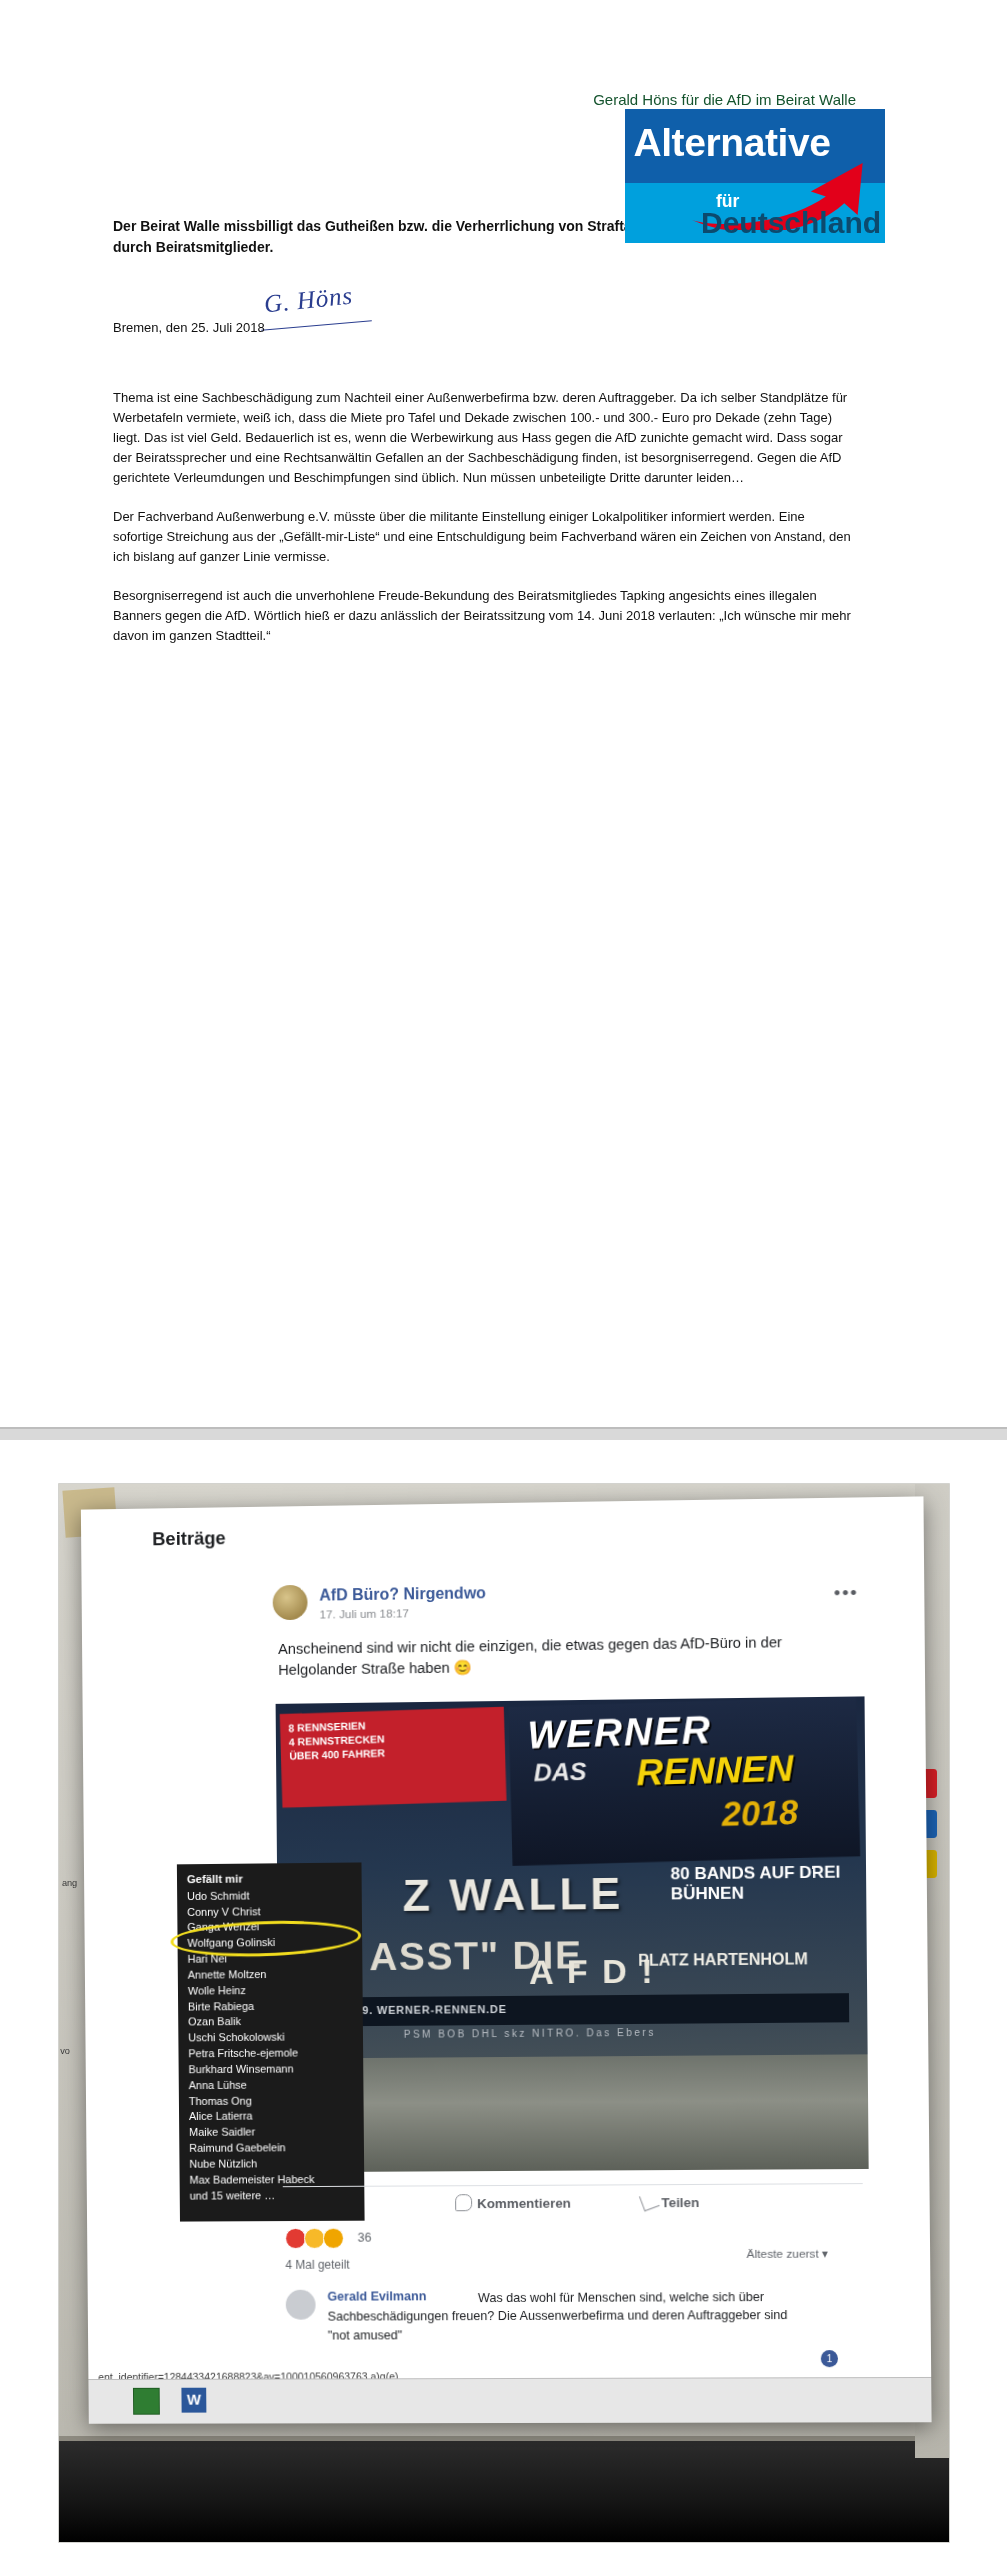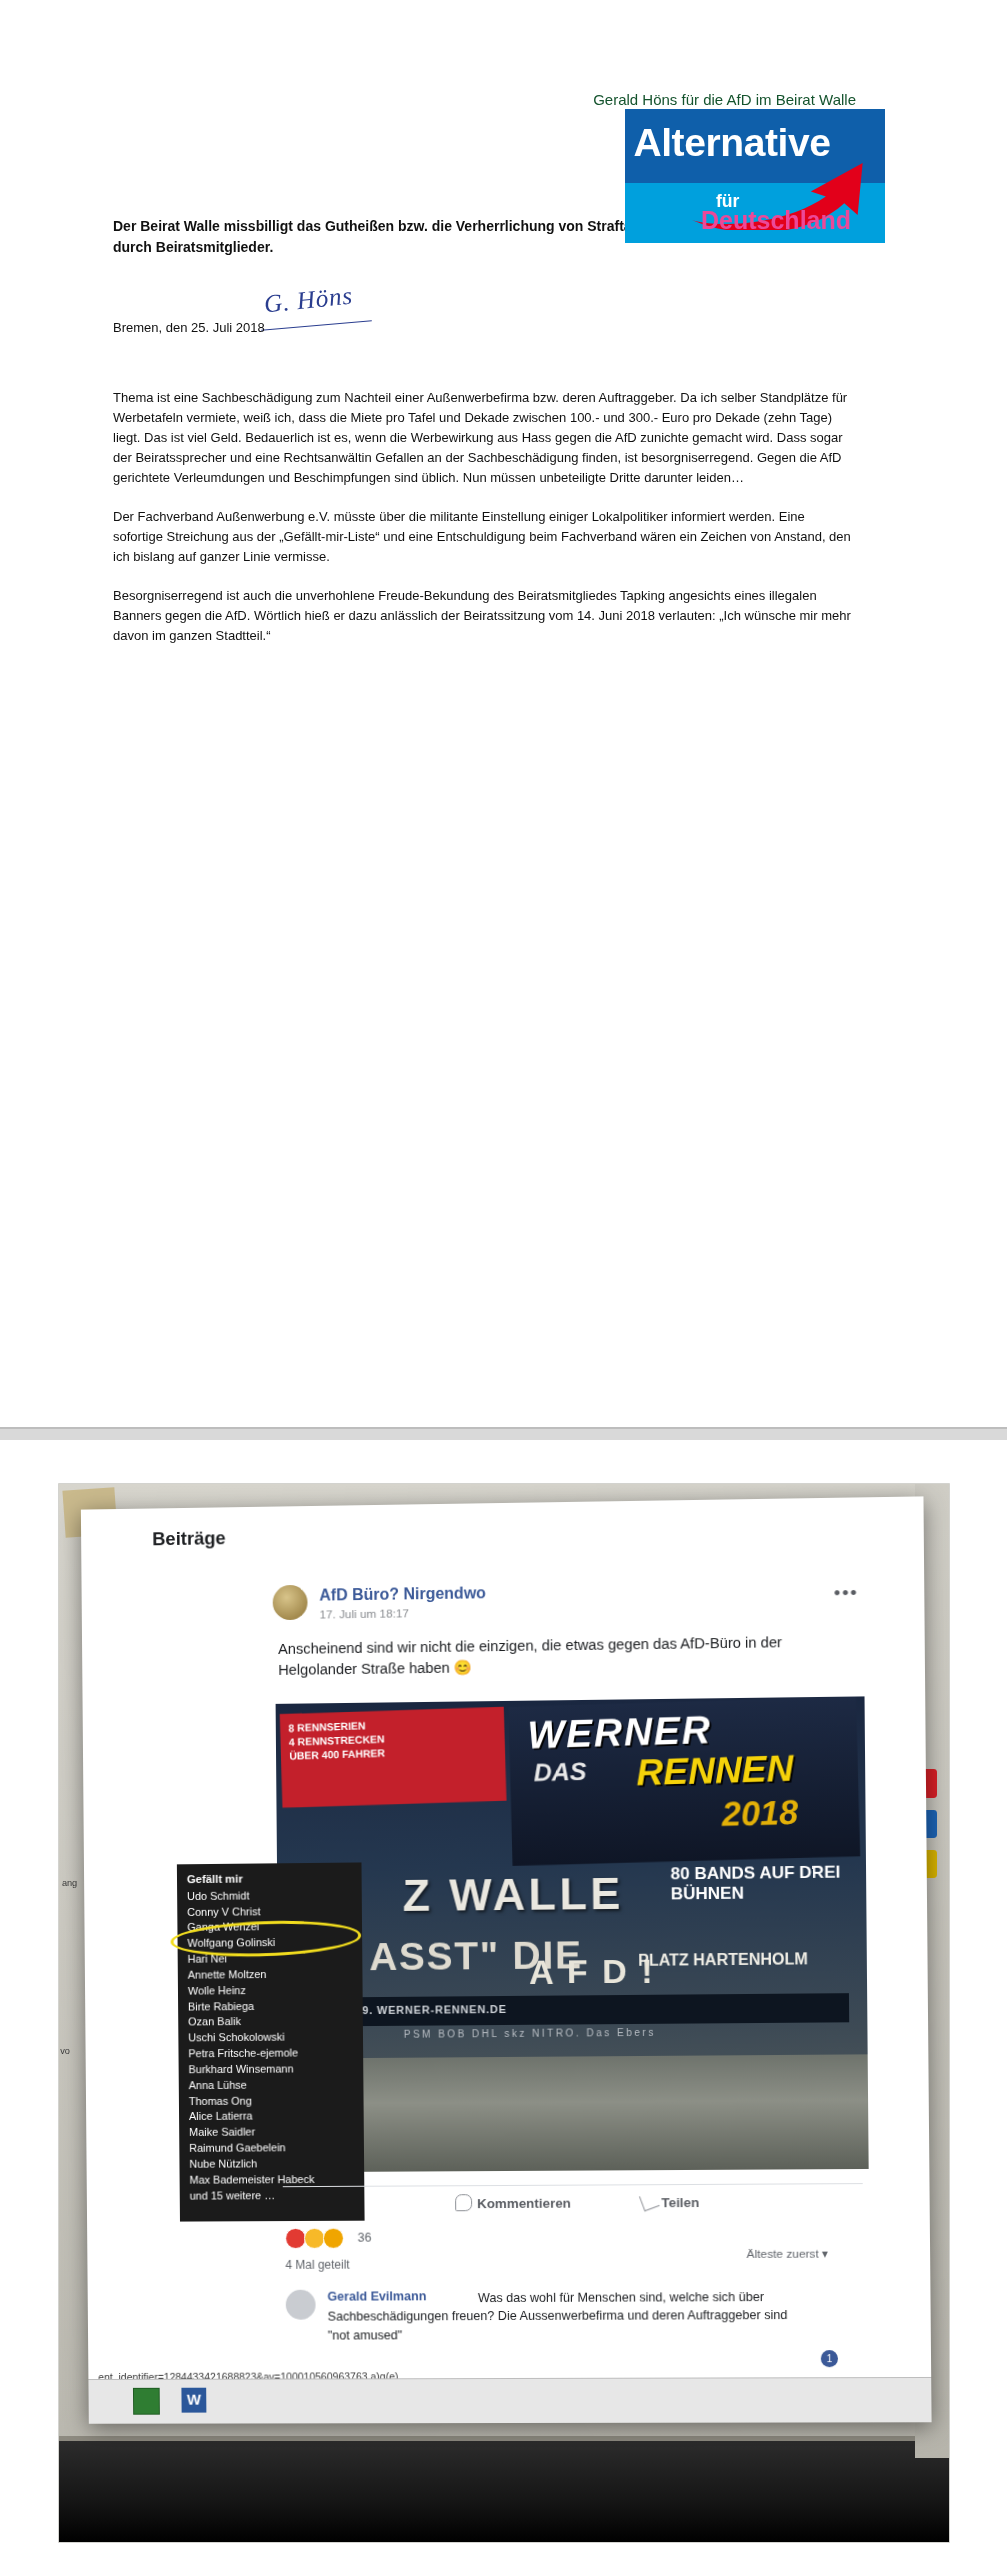--- a/index.html
+++ b/index.html
@@ -82,22 +82,22 @@
     top: 82px;
     color: #ffffff;
     font-size: 17.6px;
     font-weight: bold;
     z-index: 4;
   }
   .logo-deu {
     position: absolute;
     left: 76px;
     top: 97px;
-    color: #ec4899;
-    font-size: 25px;
+    color: #0c4a6e;
+    font-size: 30px;
     font-weight: bold;
     z-index: 4;
   }
   .logo-arrow {
     position: absolute;
     left: 60px;
     top: 39px;
     width: 193px;
     height: 82px;
     z-index: 3;

